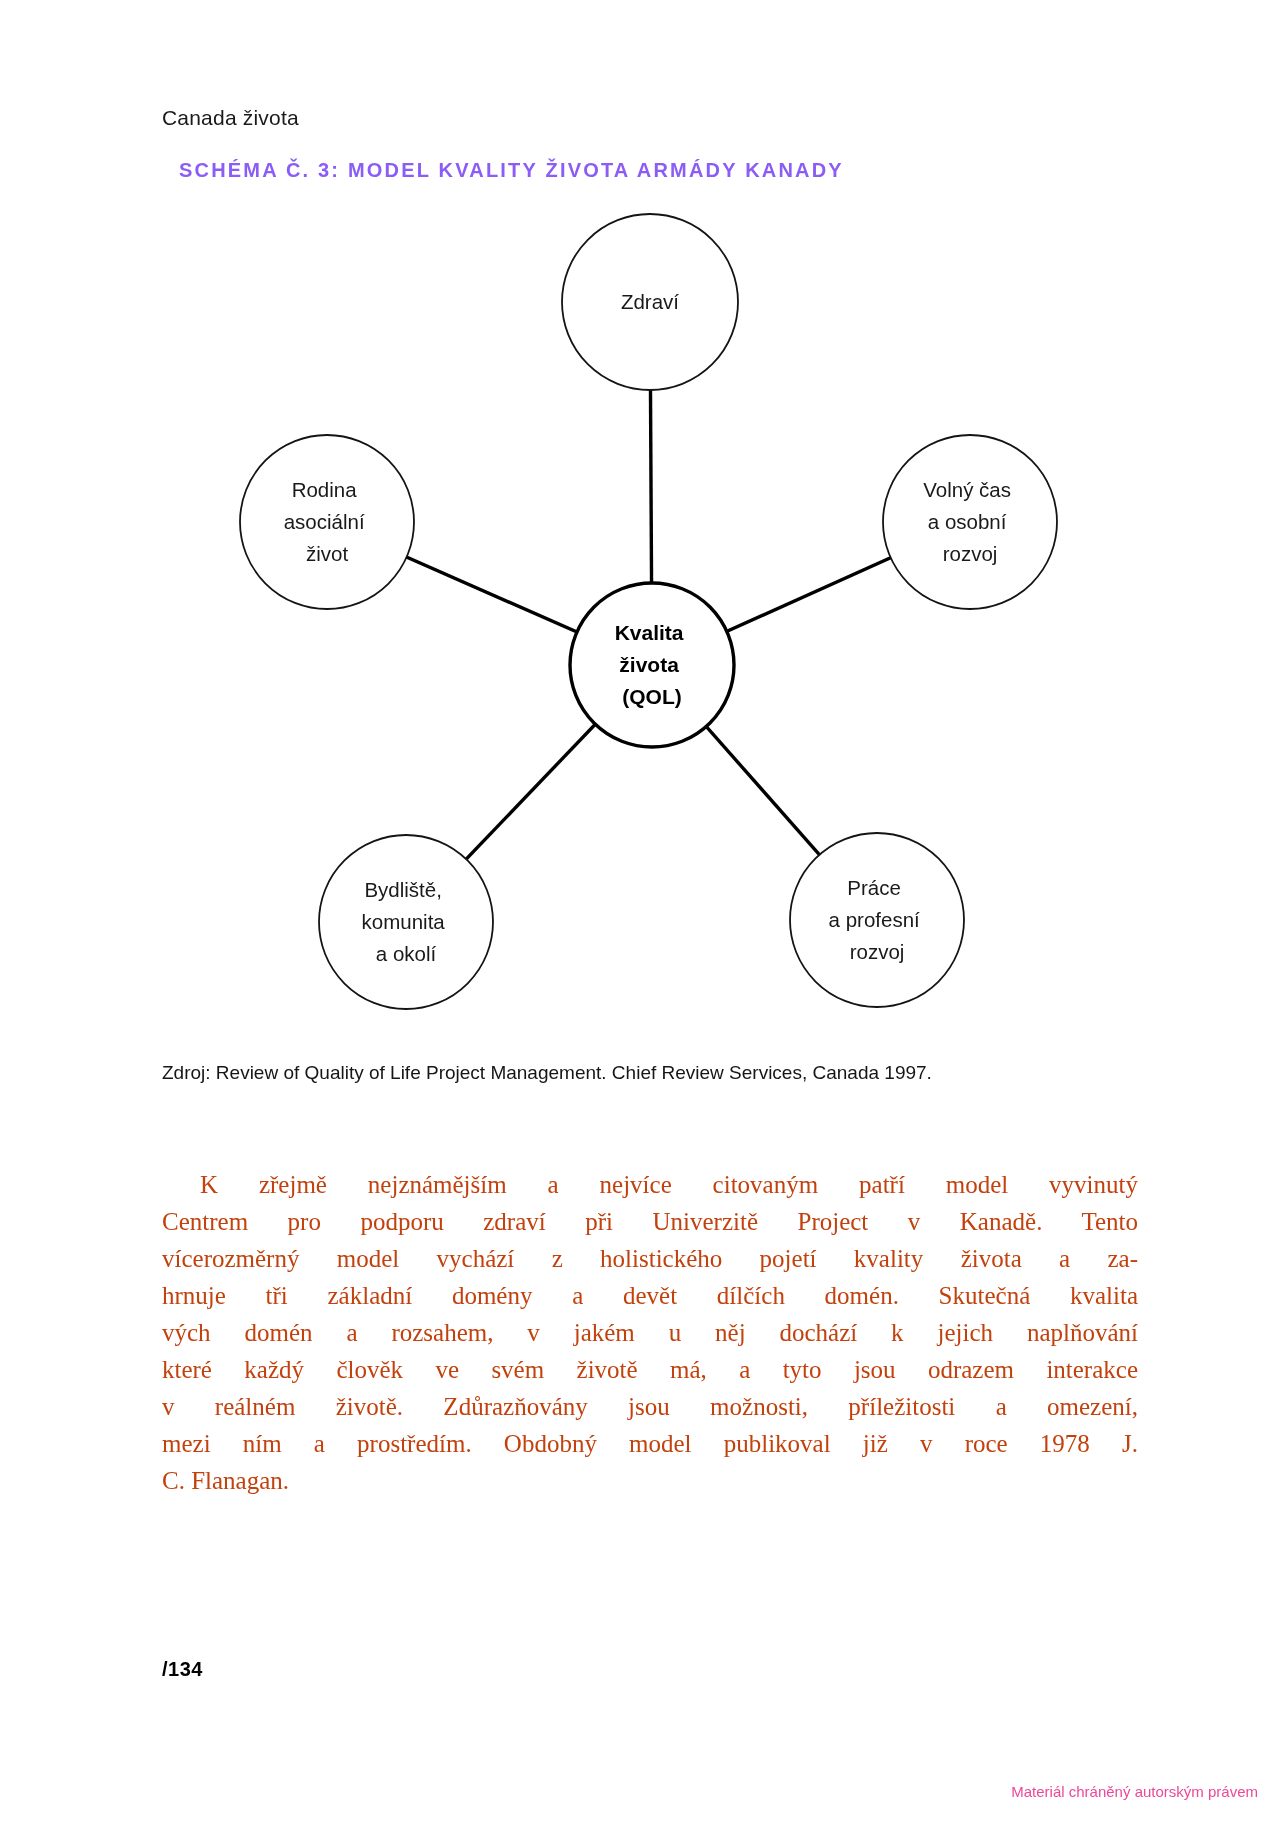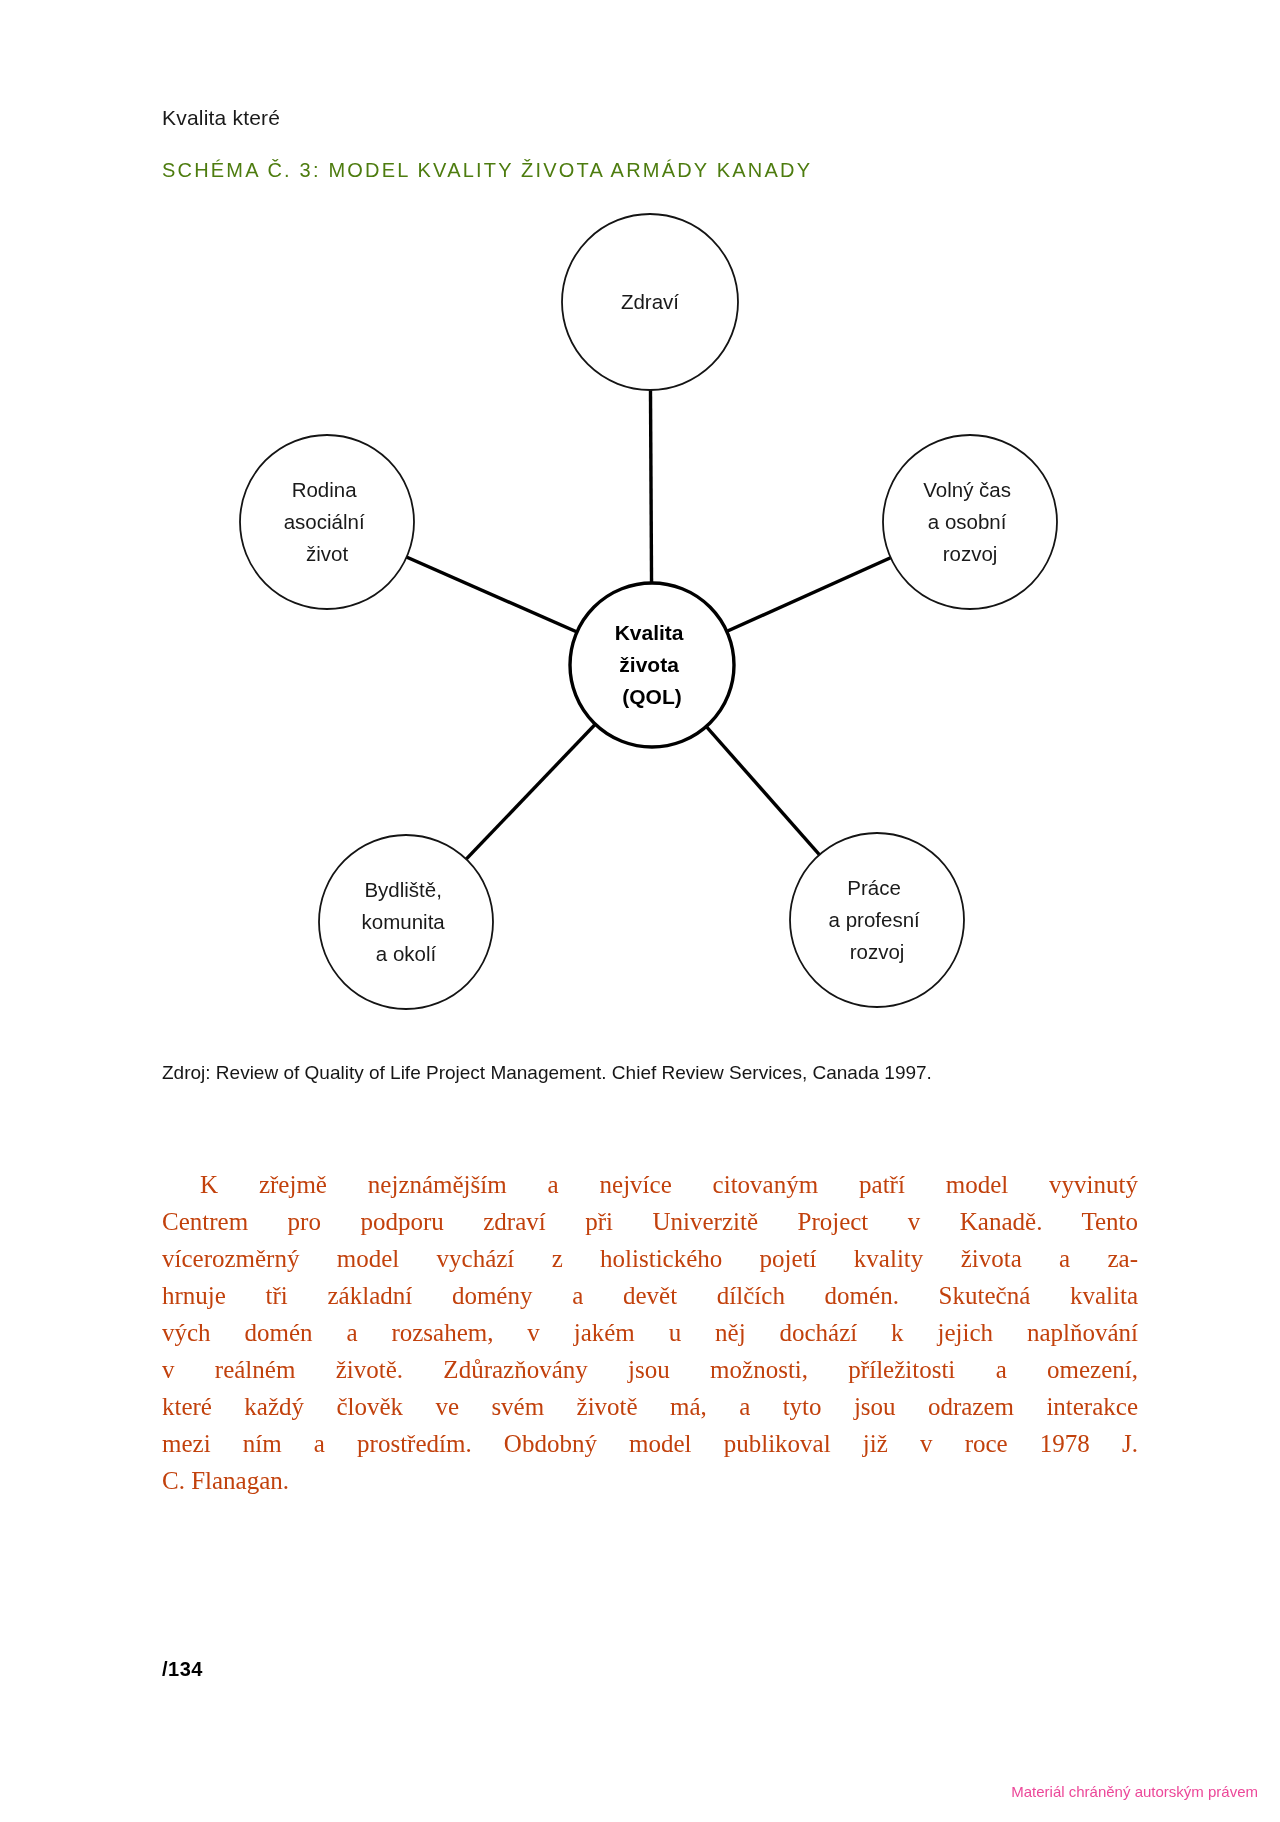--- a/index.html
+++ b/index.html
@@ -15,25 +15,26 @@
   }
   .running-header {
     position: absolute;
     left: 162px;
     top: 106px;
     font-size: 21px;
     letter-spacing: 0.2px;
   }
   .schema-title {
     position: absolute;
-    left: 162px;
+    left: 179px;
     top: 159px;
     font-size: 20px;
     letter-spacing: 2.2px;
-    color: #4d7c0f;
+    color: #8b5cf6;
+    font-weight: bold;
   }
   svg.diagram {
     position: absolute;
     left: 0;
     top: 190px;
   }
   .node-circle {
     fill: #ffffff;
     stroke: #141414;
     stroke-width: 1.8;
@@ -99,21 +100,21 @@
     top: 1783px;
     font-size: 15px;
     color: #ec4899;
   }
 </style>
 </head>
 <body>
 
 <div class="page">
 
-  <div class="running-header">Kvalita které</div>
+  <div class="running-header">Canada života</div>
 
   <div class="schema-title">SCHÉMA Č. 3: MODEL KVALITY ŽIVOTA ARMÁDY KANADY</div>
 
   <svg class="diagram" width="1280" height="850" viewBox="0 0 1280 850">
     <g>
       <line class="spoke" x1="652" y1="475" x2="650" y2="112"></line>
       <line class="spoke" x1="652" y1="475" x2="327" y2="332"></line>
       <line class="spoke" x1="652" y1="475" x2="970" y2="332"></line>
       <line class="spoke" x1="652" y1="475" x2="406" y2="732"></line>
       <line class="spoke" x1="652" y1="475" x2="877" y2="730"></line>
@@ -173,22 +174,22 @@
   </svg>
 
   <div class="source-line">Zdroj: Review of Quality of Life Project Management. Chief Review Services, Canada 1997.</div>
 
   <div class="body-text">
     <div class="pline first">K zřejmě nejznámějším a nejvíce citovaným patří model vyvinutý</div>
     <div class="pline">Centrem pro podporu zdraví při Univerzitě Project v Kanadě. Tento</div>
     <div class="pline">vícerozměrný model vychází z holistického pojetí kvality života a za-</div>
     <div class="pline">hrnuje tři základní domény a devět dílčích domén. Skutečná kvalita</div>
     <div class="pline">vých domén a rozsahem, v jakém u něj dochází k jejich naplňování</div>
+    <div class="pline">které každý člověk ve svém životě má, a tyto jsou odrazem interakce</div>
     <div class="pline">v reálném životě. Zdůrazňovány jsou možnosti, příležitosti a omezení,</div>
-    <div class="pline">které každý člověk ve svém životě má, a tyto jsou odrazem interakce</div>
     <div class="pline">mezi ním a prostředím. Obdobný model publikoval již v roce 1978 J.</div>
     <div class="pline last">C. Flanagan.</div>
   </div>
 
   <div class="page-number">/134</div>
 
   <div class="watermark">Materiál chráněný autorským právem</div>
 
 </div>
 

